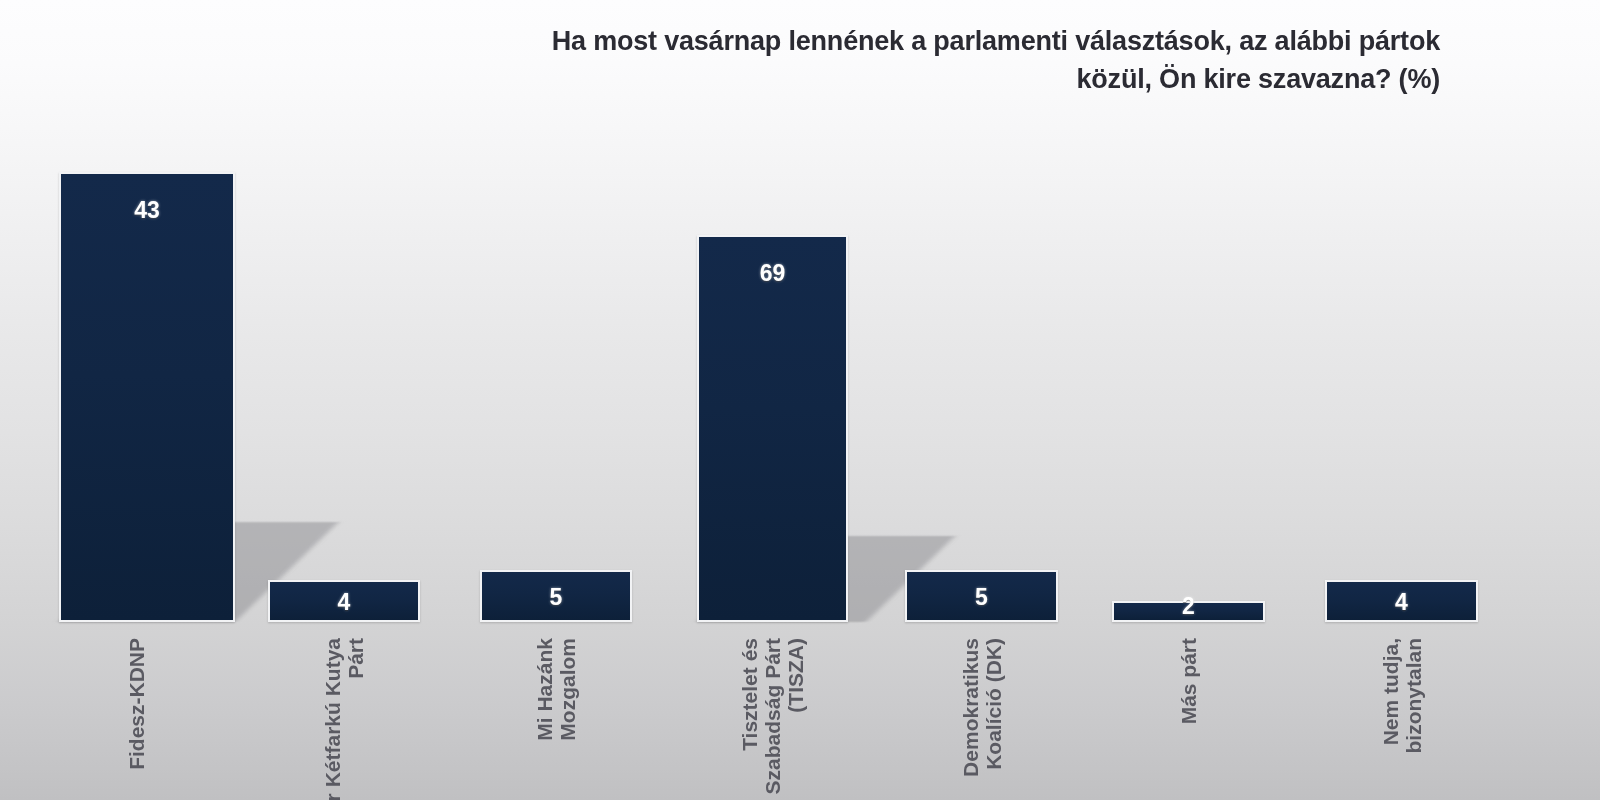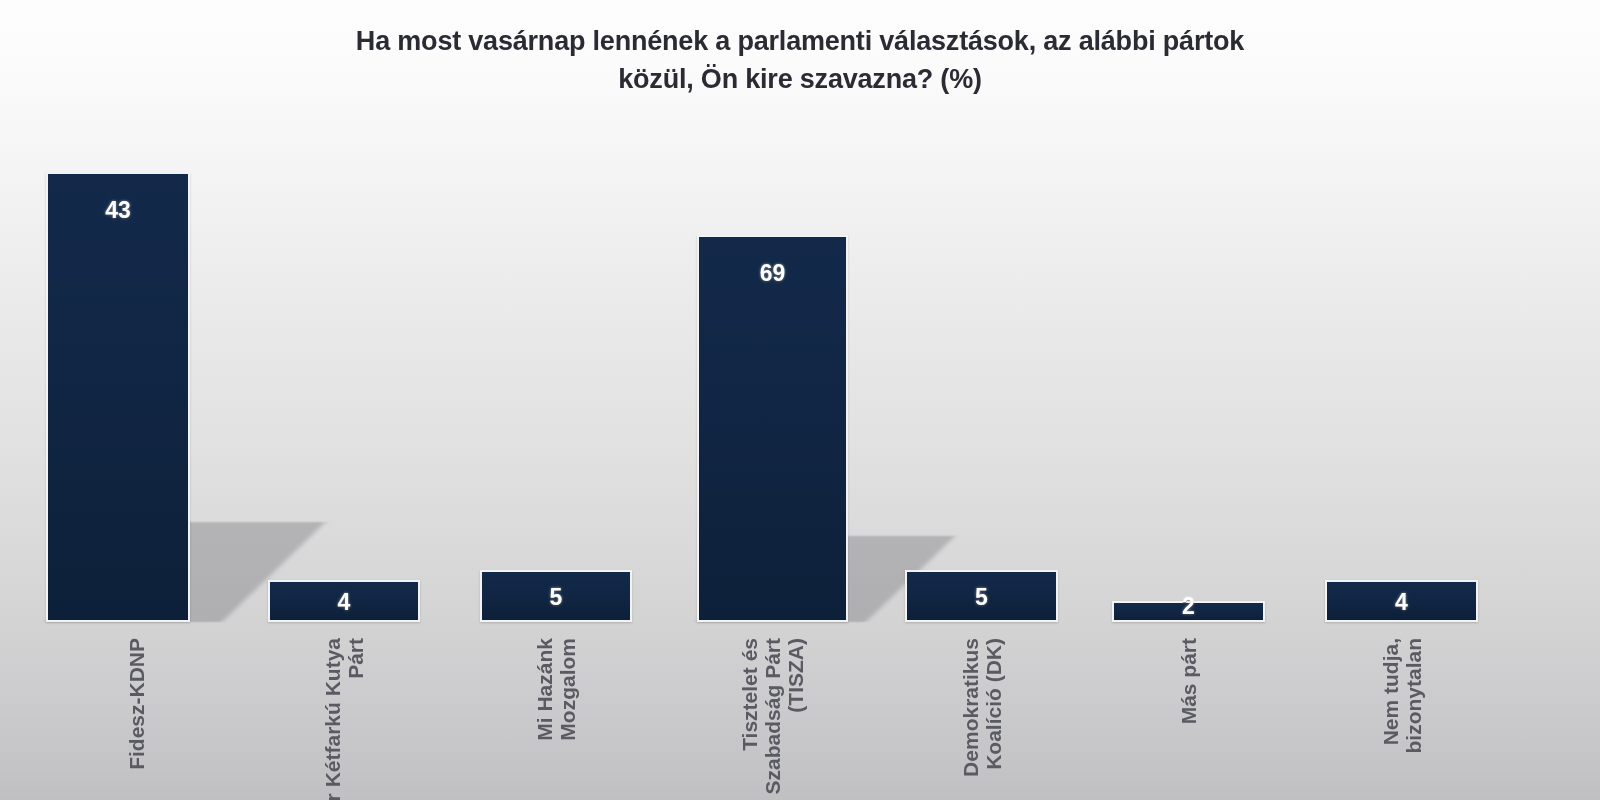--- a/index.html
+++ b/index.html
@@ -32,21 +32,21 @@
         #c0c0c2 100%);
     overflow: hidden;
   }
 
   
   #chart-title {
     position: absolute;
     left: 160px;
     top: 22px;
     width: 1280px;
-    text-align: center;
+    text-align: right;
     font-size: 27px;
     font-weight: bold;
     line-height: 1.42;
     color: #2b2b33;
     letter-spacing: -0.2px;
     white-space: pre-line;
   }
 
   
   #plot-area {
@@ -121,21 +121,21 @@
 </style>
 </head>
 <body>
 
 <div id="chart-root">
 
   <div id="chart-title">Ha most vasárnap lennének a parlamenti választások, az alábbi pártok
 közül, Ön kire szavazna? (%)</div>
 
   <div id="plot-area">
-      <div class="bar-group" style="left: 46px; width: 144px; height: 450px;">
+      <div class="bar-group" style="left: 59px; width: 176px; height: 450px;">
         <div class="bar-shadow" style="width: 176px; height: 454px; transform: skewX(-46deg) scaleY(0.22); transform-origin: left bottom;"></div>
         <div class="bar-rect" style="height: 450px;"></div>
         <div class="bar-value" style="bottom: 398px;">43</div>
       </div>
       <div class="cat-label" style="left: 57px; width: 158px;">
         <span class="cat-line">Fidesz-KDNP</span>
       </div>
       <div class="bar-group" style="left: 268px; width: 152px; height: 42px;">
         <div class="bar-rect" style="height: 42px;"></div>
         <div class="bar-value" style="bottom: 6px;">4</div>

